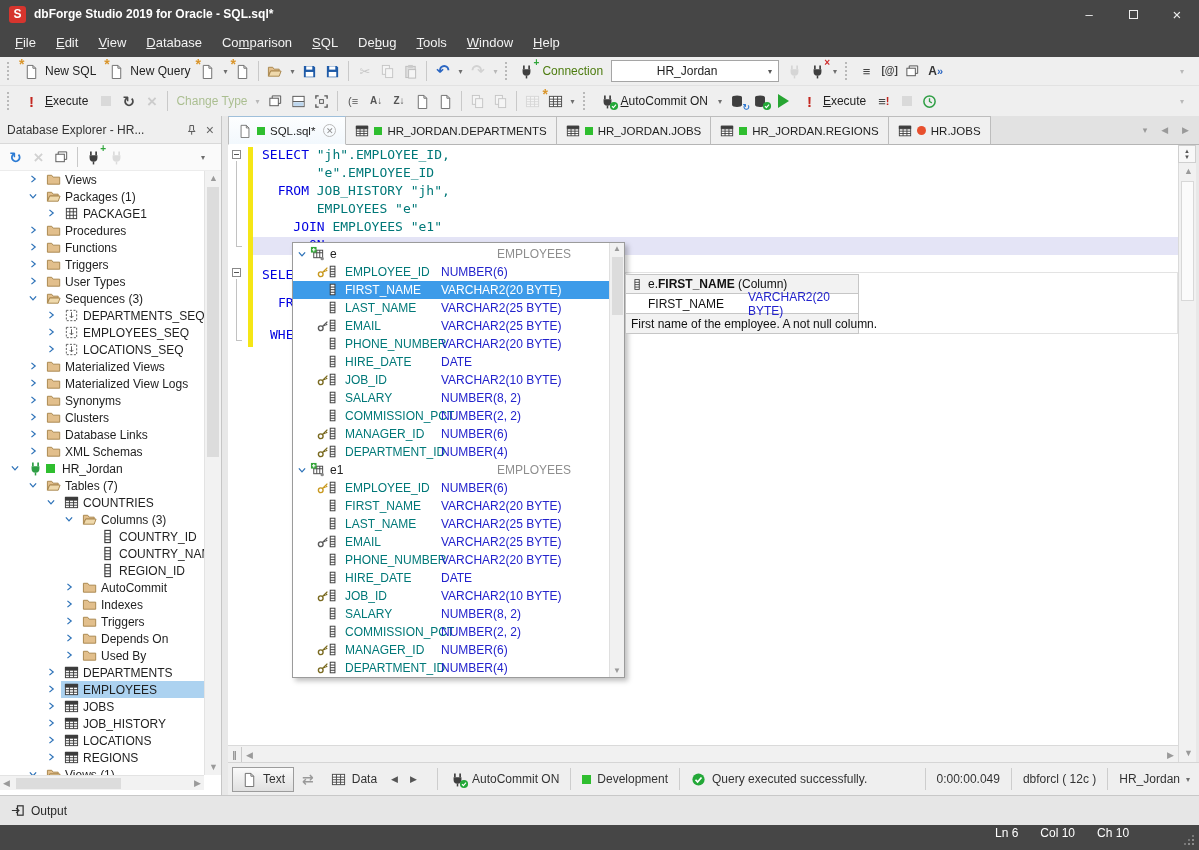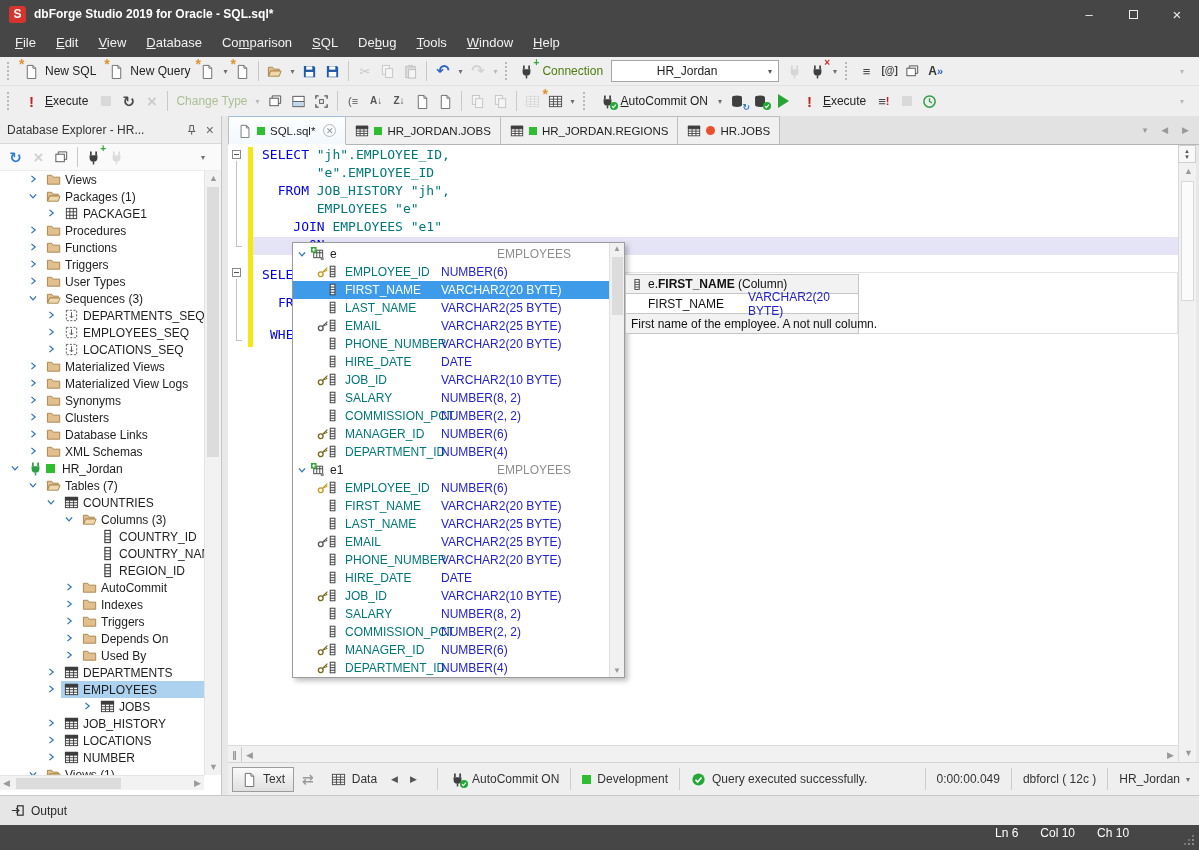--- a/index.html
+++ b/index.html
@@ -884,21 +884,21 @@
         <div class="trow" style="top: 510px;">
           <span class="selbg" style="left: 61px;"></span>
           <svg class="chev" style="left: 46px;">
             <use href="#sy-chev-col"></use>
           </svg>
           <svg class="ticon" style="left: 64px;">
             <use href="#sy-table"></use>
           </svg>
           <span class="tlabel" style="left: 83px;">EMPLOYEES</span>
         </div>
-        <div class="trow" style="top: 527px; margin-left: 36px;">
+        <div class="trow" style="top: 527px;">
           <svg class="chev" style="left: 46px;">
             <use href="#sy-chev-col"></use>
           </svg>
           <svg class="ticon" style="left: 64px;">
             <use href="#sy-table"></use>
           </svg>
           <span class="tlabel" style="left: 83px;">JOBS</span>
         </div>
         <div class="trow" style="top: 544px;">
           <svg class="chev" style="left: 46px;">
@@ -918,21 +918,21 @@
           </svg>
           <span class="tlabel" style="left: 83px;">LOCATIONS</span>
         </div>
         <div class="trow" style="top: 578px;">
           <svg class="chev" style="left: 46px;">
             <use href="#sy-chev-col"></use>
           </svg>
           <svg class="ticon" style="left: 64px;">
             <use href="#sy-table"></use>
           </svg>
-          <span class="tlabel" style="left: 83px;">NUMBER</span>
+          <span class="tlabel" style="left: 83px;">REGIONS</span>
         </div>
         <div class="trow" style="top: 595px;">
           <svg class="chev" style="left: 28px;">
             <use href="#sy-chev-exp"></use>
           </svg>
           <svg class="ticon" style="left: 46px;">
             <use href="#sy-folder-open"></use>
           </svg>
           <span class="tlabel" style="left: 65px;">Views (1)</span>
         </div>
@@ -950,20 +950,27 @@
   </div>
 
   <div id="doctabs">
       <div class="tab active">
         <svg class="sticon">
           <use href="#sy-doc"></use>
         </svg>
         <span class="st-green"></span>
         <span>SQL.sql*</span>
         <span class="tabclose">✕</span>
+      </div>
+      <div class="tab">
+        <svg class="sticon">
+          <use href="#sy-table"></use>
+        </svg>
+        <span class="st-green"></span>
+        <span>HR_JORDAN.DEPARTMENTS</span>
       </div>
       <div class="tab">
         <svg class="sticon">
           <use href="#sy-table"></use>
         </svg>
         <span class="st-green"></span>
         <span>HR_JORDAN.JOBS</span>
       </div>
       <div class="tab">
         <svg class="sticon">

